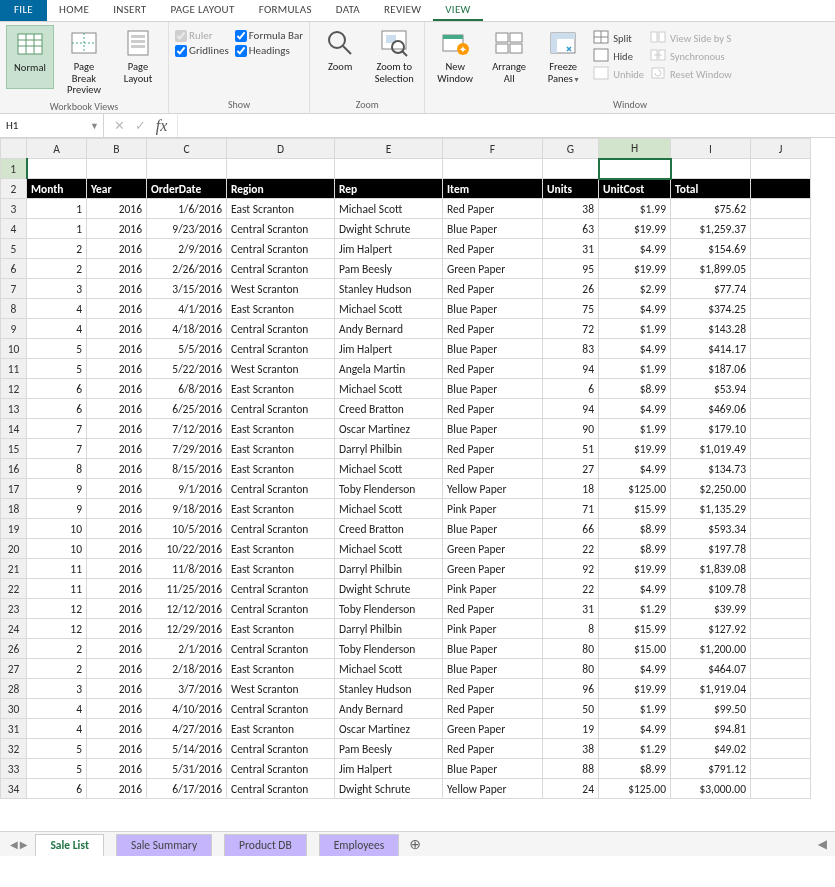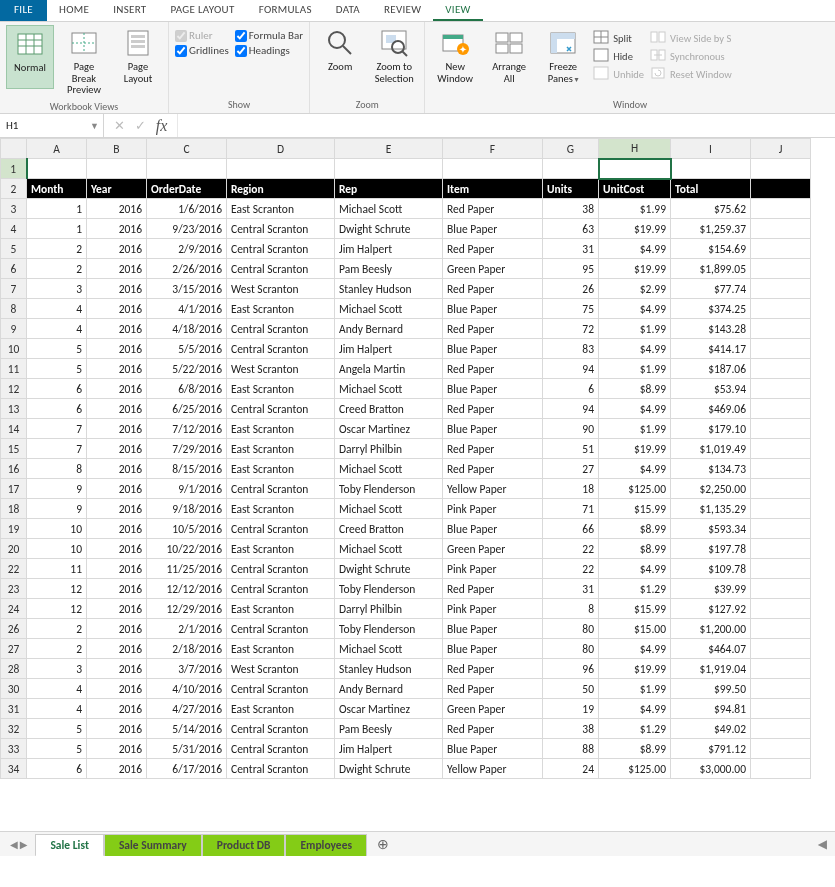--- a/index.html
+++ b/index.html
@@ -50,21 +50,21 @@
 .sel-rowhdr { background: #d3e4cc !important; border-right: 2px solid #217346 !important; }
 .sel-cell { outline: 2px solid #217346; outline-offset: -1px; }
 
 
 .sheets { display: flex; align-items: center; height: 24px; background: #f5f5f5; padding: 0 4px; gap: 2px; }
 .sheet-nav { display: flex; gap: 2px; color: #888; padding: 0 6px; }
 .sheet-nav span { cursor: pointer; font-size: 10px; }
 .sheet-tab { padding: 3px 14px; font-size: 11.5px; border: 1px solid #ccc; border-bottom: none; background: #fff; cursor: pointer; color: #444; position: relative; top: 1px; }
 .sheet-tab.active { background: #fff; color: #217346; font-weight: bold; border-bottom: 2px solid #fff; }
 .sheet-add { padding: 0 8px; color: #666; cursor: pointer; font-size: 14px; }
-.sheet-tab:not(.active) { background: #84cc16; font-weight: bold; }
+.sheet-tab:not(.active) { background: #c4b5fd; }
 
 
 .ico svg { width: 100%; height: 100%; }
 </style>
 </head>
 <body>
 
 <div class="tabs" id="tabs-container">
     <div class="tab file">FILE</div>
     <div class="tab">HOME</div>
@@ -561,20 +561,33 @@
           <td class="num">10/22/2016</td>
           <td class="txt">East Scranton</td>
           <td class="txt">Michael Scott</td>
           <td class="txt">Green Paper</td>
           <td class="num">22</td>
           <td class="num">$8.99</td>
           <td class="num">$197.78</td>
           <td></td>
         </tr>
         <tr>
+          <th class="rowhdr">21</th>
+          <td class="num">11</td>
+          <td class="num">2016</td>
+          <td class="num">11/8/2016</td>
+          <td class="txt">East Scranton</td>
+          <td class="txt">Darryl Philbin</td>
+          <td class="txt">Green Paper</td>
+          <td class="num">92</td>
+          <td class="num">$19.99</td>
+          <td class="num">$1,839.08</td>
+          <td></td>
+        </tr>
+        <tr>
           <th class="rowhdr">22</th>
           <td class="num">11</td>
           <td class="num">2016</td>
           <td class="num">11/25/2016</td>
           <td class="txt">Central Scranton</td>
           <td class="txt">Dwight Schrute</td>
           <td class="txt">Pink Paper</td>
           <td class="num">22</td>
           <td class="num">$4.99</td>
           <td class="num">$109.78</td>
@@ -712,21 +725,21 @@
         </tr>
       </tbody>
   </table>
 </div>
 
 <div class="sheets">
   <div class="sheet-nav">
     <span>◀</span>
     <span>▶</span>
   </div>
-  <div id="sheet-tabs" style="display:flex;gap:0;">
+  <div id="sheet-tabs" style="display:flex;gap:12px;">
       <div class="sheet-tab active">Sale List</div>
       <div class="sheet-tab">Sale Summary</div>
       <div class="sheet-tab">Product DB</div>
       <div class="sheet-tab">Employees</div>
     </div>
   <span class="sheet-add">⊕</span>
   <div style="flex:1"></div>
   <span style="color:#888;padding:0 4px;">◀</span>
 </div>
 

